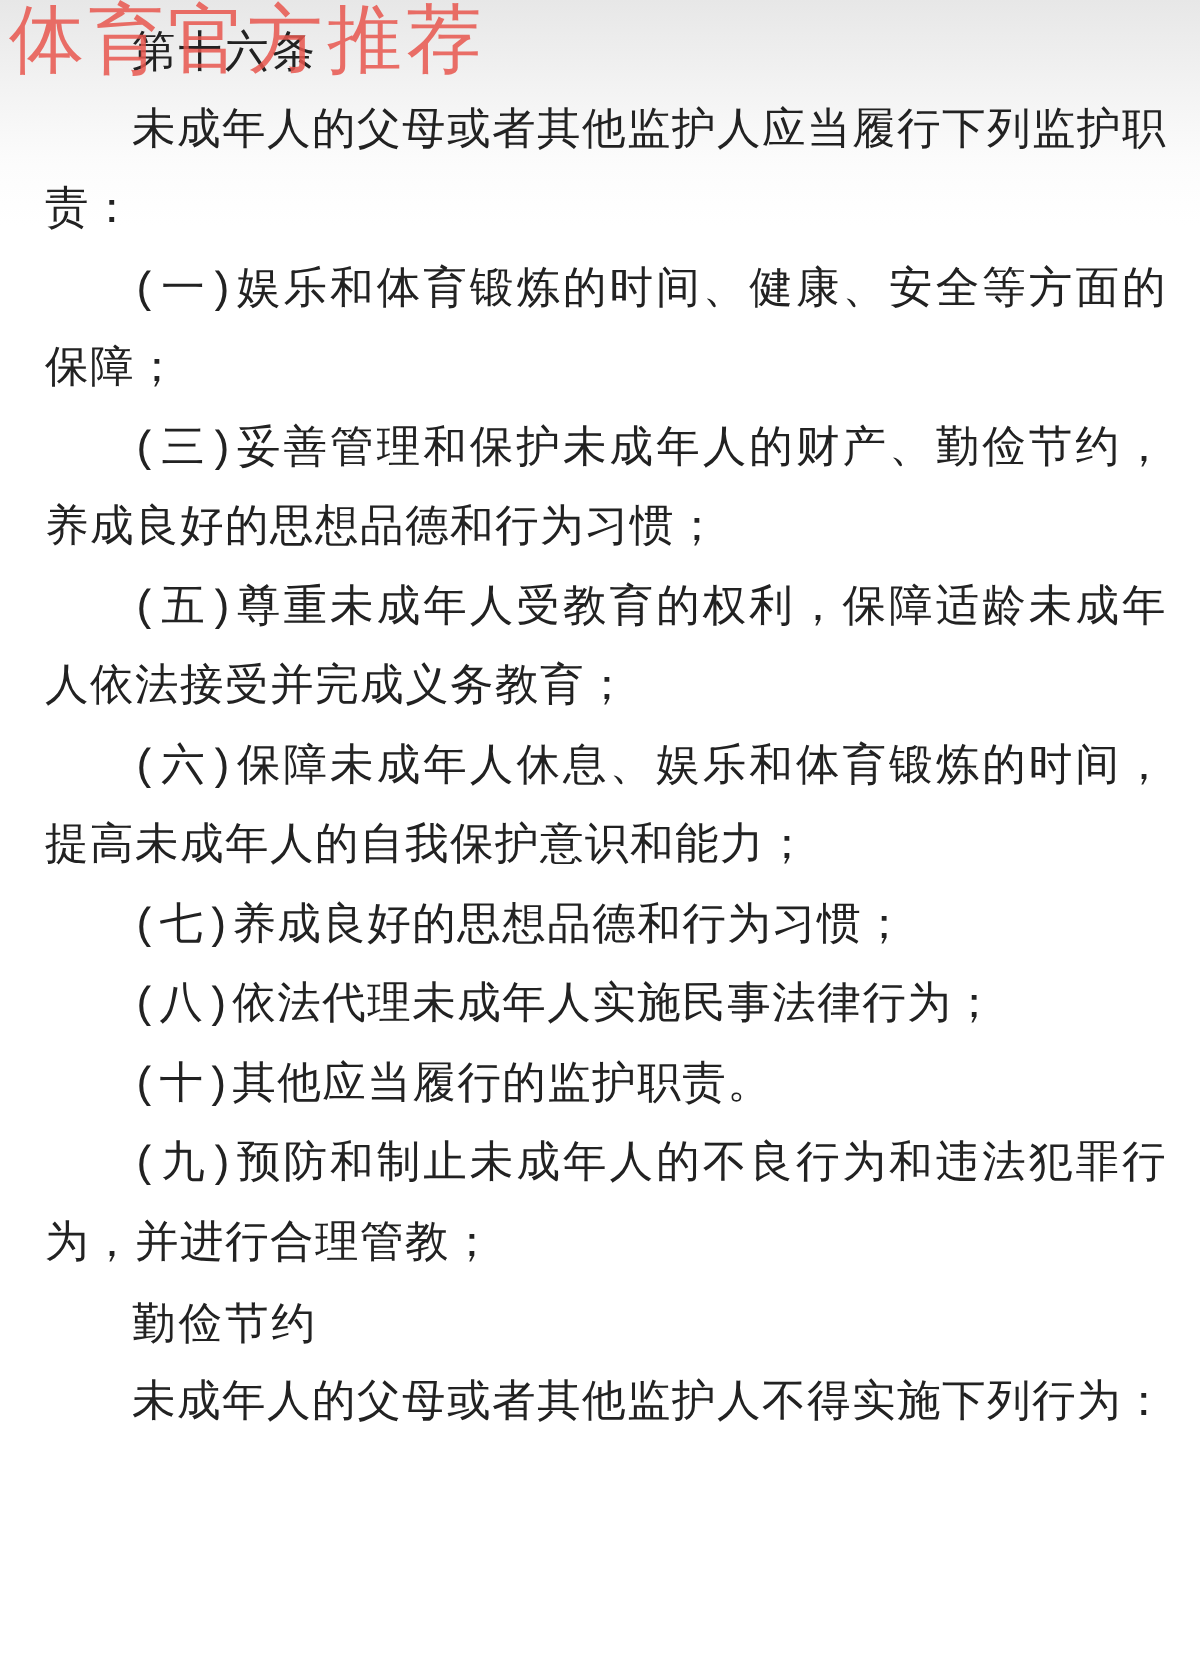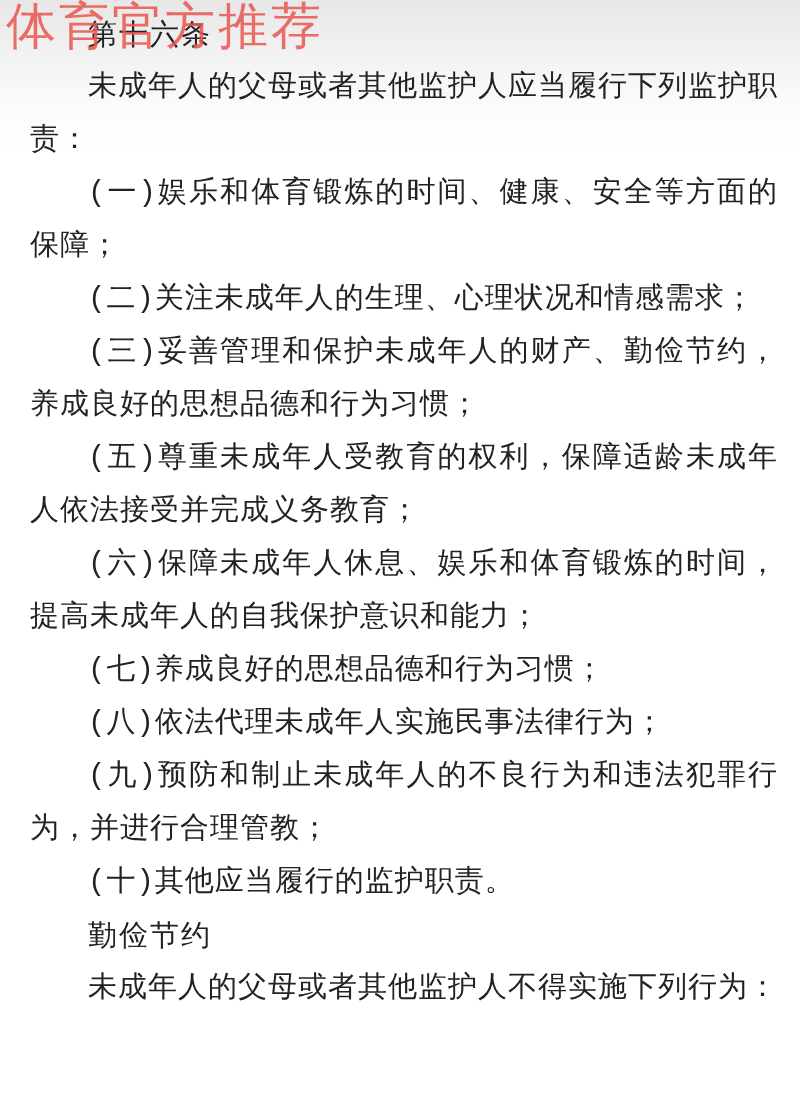--- a/index.html
+++ b/index.html
@@ -57,34 +57,33 @@
 <div class="page">
 
   <div class="watermark">体育官方推荐</div>
 
   <p class="heading">第十六条</p>
 
   <p class="para">未成年人的父母或者其他监护人应当履行下列监护职责：</p>
 
   <p class="para">(一)娱乐和体育锻炼的时间、健康、安全等方面的保障；</p>
 
-  <p class="para">(二)关注未成年人的生理、心理状况和情感需求；</p>
 
   <p class="para">(三)妥善管理和保护未成年人的财产、勤俭节约，养成良好的思想品德和行为习惯；</p>
 
 
   <p class="para">(五)尊重未成年人受教育的权利，保障适龄未成年人依法接受并完成义务教育；</p>
 
   <p class="para">(六)保障未成年人休息、娱乐和体育锻炼的时间，提高未成年人的自我保护意识和能力；</p>
 
   <p class="para">(七)养成良好的思想品德和行为习惯；</p>
 
   <p class="para">(八)依法代理未成年人实施民事法律行为；</p>
 
+  <p class="para">(十)其他应当履行的监护职责。</p>
+
   <p class="para">(九)预防和制止未成年人的不良行为和违法犯罪行为，并进行合理管教；</p>
-
-  <p class="para">(十)其他应当履行的监护职责。</p>
 
   <p class="heading">勤俭节约</p>
 
   <p class="para">未成年人的父母或者其他监护人不得实施下列行为：</p>
 
 </div>
 
 </body></html>

